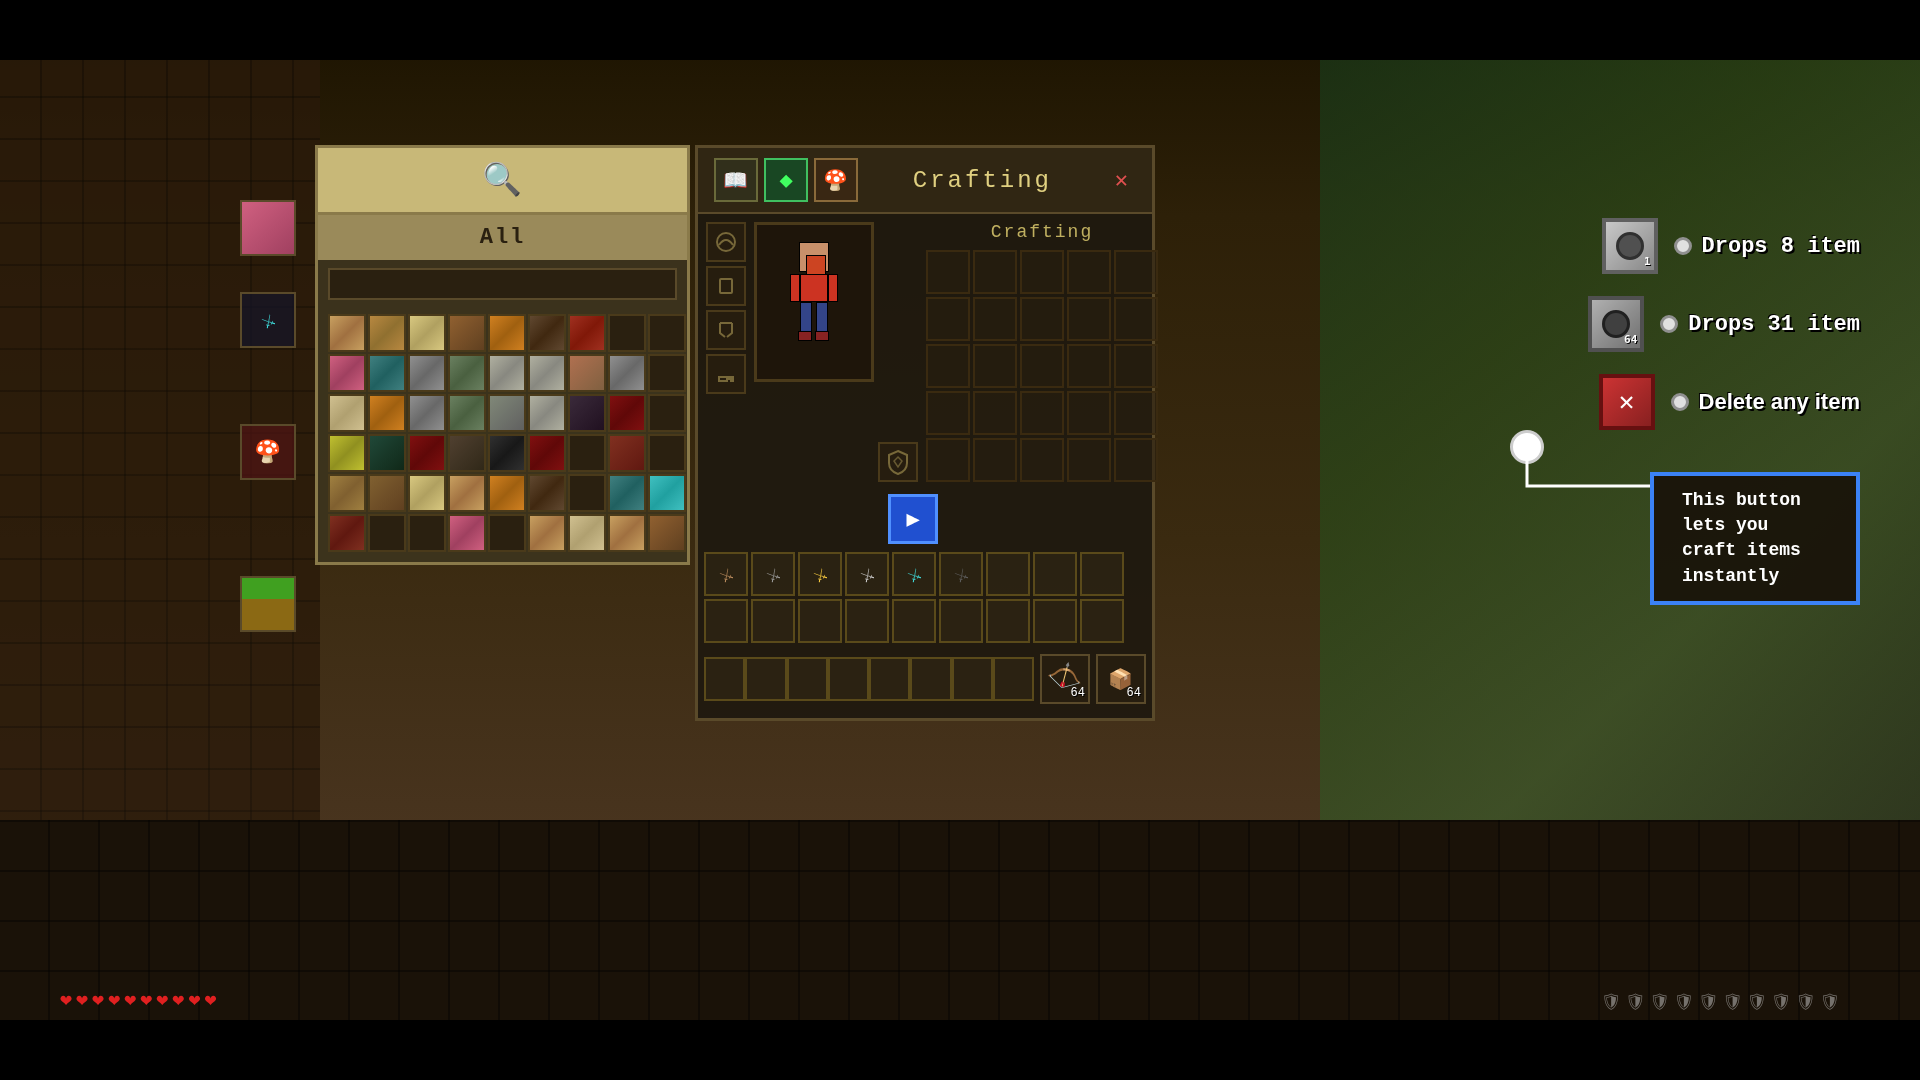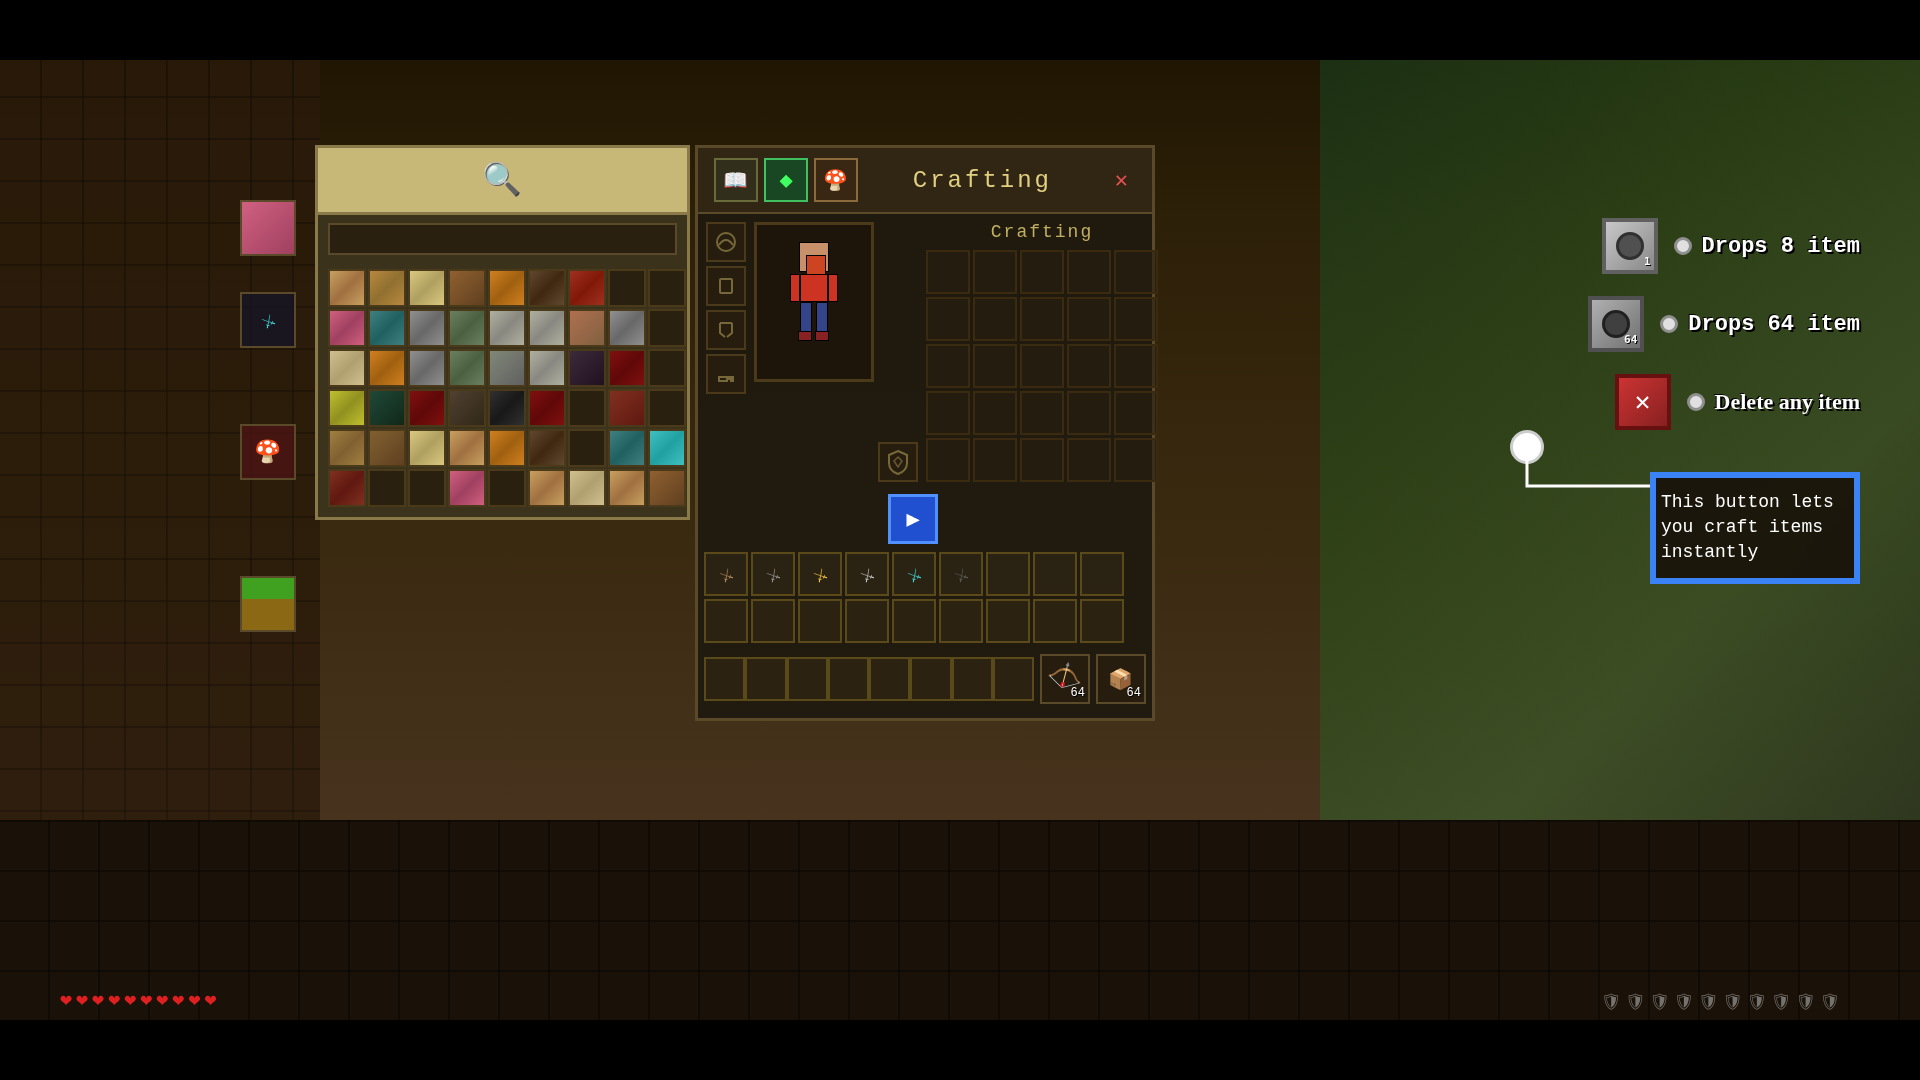--- a/index.html
+++ b/index.html
@@ -520,20 +520,23 @@
     <span style="color:#cc2222;font-size:22px;">🍄</span>
   </div>
   <div class="sidebar-item" style="height:80px;background:transparent;border:none;"></div>
   <div class="sidebar-item" style="background:linear-gradient(180deg,#40a020 0%,#40a020 40%,#8B6914 40%);">
   </div>
 </div>
 
 <div class="inventory-panel">
   <div class="inventory-header">
     <span class="search-icon" style="font-size:32px; color:#3a3020;">🔍</span>
+  </div>
+  <div class="category-row">
+    <span class="category-label">All</span>
   </div>
   <div class="search-bar"></div>
   <div class="items-grid">
 
     <div class="item-cell block-planks"></div>
     <div class="item-cell block-oak"></div>
     <div class="item-cell block-sand"></div>
     <div class="item-cell" style="background:linear-gradient(135deg,#906030,#604020); border: 2px solid #4a3a1a;"></div>
     <div class="item-cell block-orange"></div>
     <div class="item-cell block-dark"></div>
@@ -792,59 +795,60 @@
     background: linear-gradient(135deg, #b0b0b0, #707070);
     border: 4px solid #505050;
     display:flex; align-items:center; justify-content:center;
     cursor:pointer; margin-right:16px;
     position:relative;
   ">
     <span style="font-size:11px; color:#fff; font-weight:bold; position:absolute; bottom:2px; right:3px; font-family:monospace; text-shadow:1px 1px 0 #000;">64</span>
     <div style="width:28px; height:28px; background:#404040; border-radius:50%; border:3px solid #202020;"></div>
   </div>
   <div style="width:18px; height:18px; background:#e0e0e0; border-radius:50%; border:3px solid #909090; margin-right:10px;"></div>
-  <span style="font-size:22px; color:#fff; font-family:'Courier New',monospace; font-weight:bold; text-shadow:2px 2px 0 #000,-1px -1px 0 #000;">Drops 64 item</span>
+  <span style="font-size:22px; color:#fff; font-family:'Courier New',monospace; font-weight:bold; text-shadow:2px 2px 0 #000,-1px -1px 0 #000;">Drops 31 item</span>
 </div>
 
 <div style="position:absolute; right:60px; top:374px; z-index:30; display:flex; align-items:center;">
   <div style="
     width:56px; height:56px;
     background: linear-gradient(135deg, #cc3333, #882020);
     border: 4px solid #661010;
     display:flex; align-items:center; justify-content:center;
     cursor:pointer; margin-right:16px;
   ">
     <span style="color:#fff; font-size:26px; font-weight:bold;">✕</span>
   </div>
   <div style="width:18px; height:18px; background:#e0e0e0; border-radius:50%; border:3px solid #909090; margin-right:10px;"></div>
-  <span style="font-size:22px; color:#fff; font-family:Liberation Serif, serif; font-weight:bold; text-shadow:2px 2px 0 #000,-1px -1px 0 #000;">Delete any item</span>
+  <span style="font-size:22px; color:#fff; font-family:Liberation Sans, sans-serif; font-weight:bold; text-shadow:2px 2px 0 #000,-1px -1px 0 #000;">Delete any item</span>
 </div>
 
 <div style="position:absolute; right:60px; top:430px; z-index:30;">
 
   <div style="
     width:34px; height:34px;
     background:#ffffff;
     border-radius:50%;
     position:absolute;
     left:-120px; top:0;
     border:3px solid #cccccc;
   "></div>
 
   <svg style="position:absolute; left:-120px; top:16px; pointer-events:none;" width="160" height="60">
     <path d="M17 0 L17 40 L140 40" stroke="#ffffff" stroke-width="3" fill="none"></path>
   </svg>
 
   <div style="
     background: rgba(25,18,10,0.92);
-    border: 6px solid #3b82f6;
-    padding: 12px 5px;
+    border: 4px solid #3b82f6;
+    padding: 12px 28px;
     max-width: 210px;
     margin-left: 20px;
     margin-top: 42px;
+    font-weight: bold;
   ">
     <span style="font-size:18px; color:#fff; font-family:'Courier New',monospace; line-height:1.4;">This button lets you craft items instantly</span>
   </div>
 </div>
 
 <div class="health-bar">
   <span class="heart">❤</span>
   <span class="heart">❤</span>
   <span class="heart">❤</span>
   <span class="heart">❤</span>

